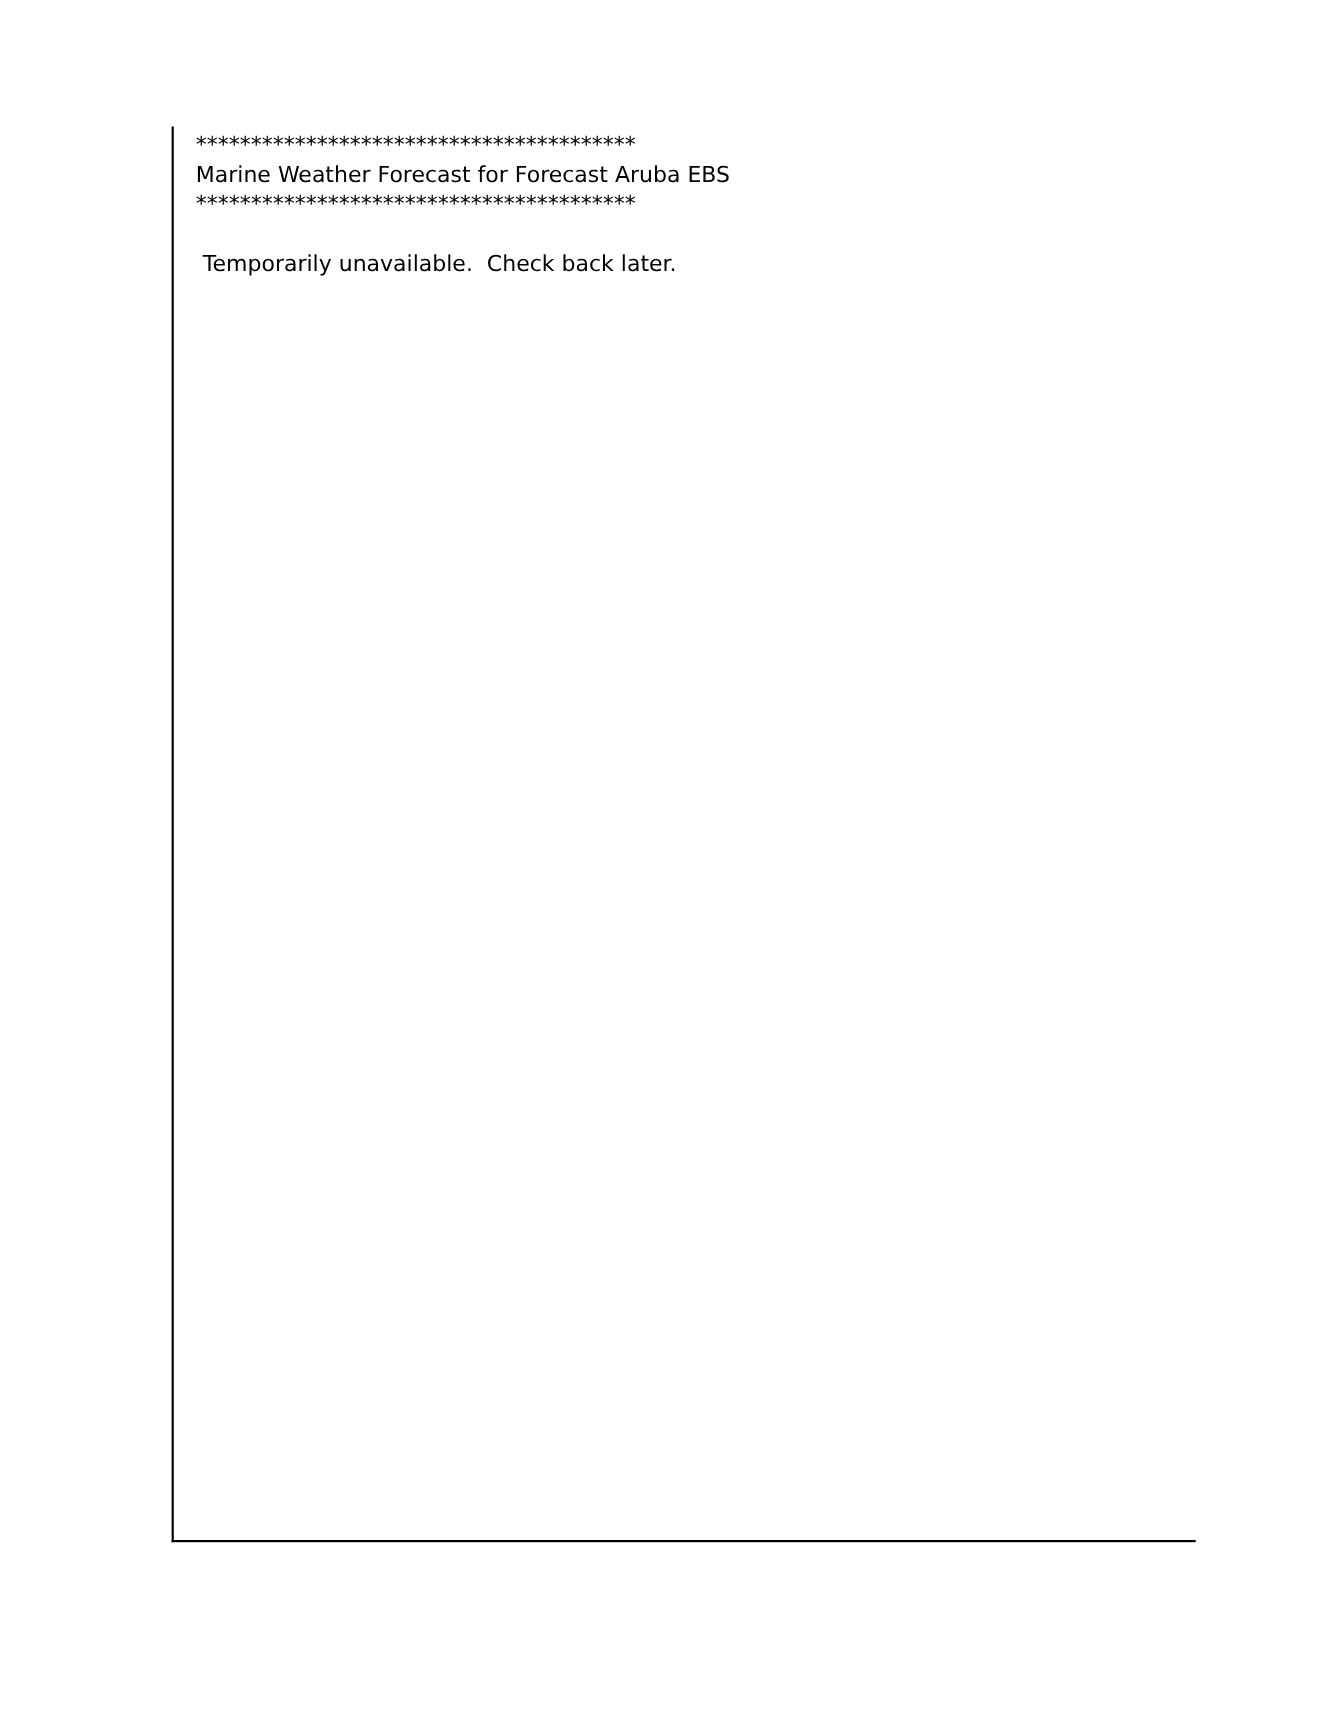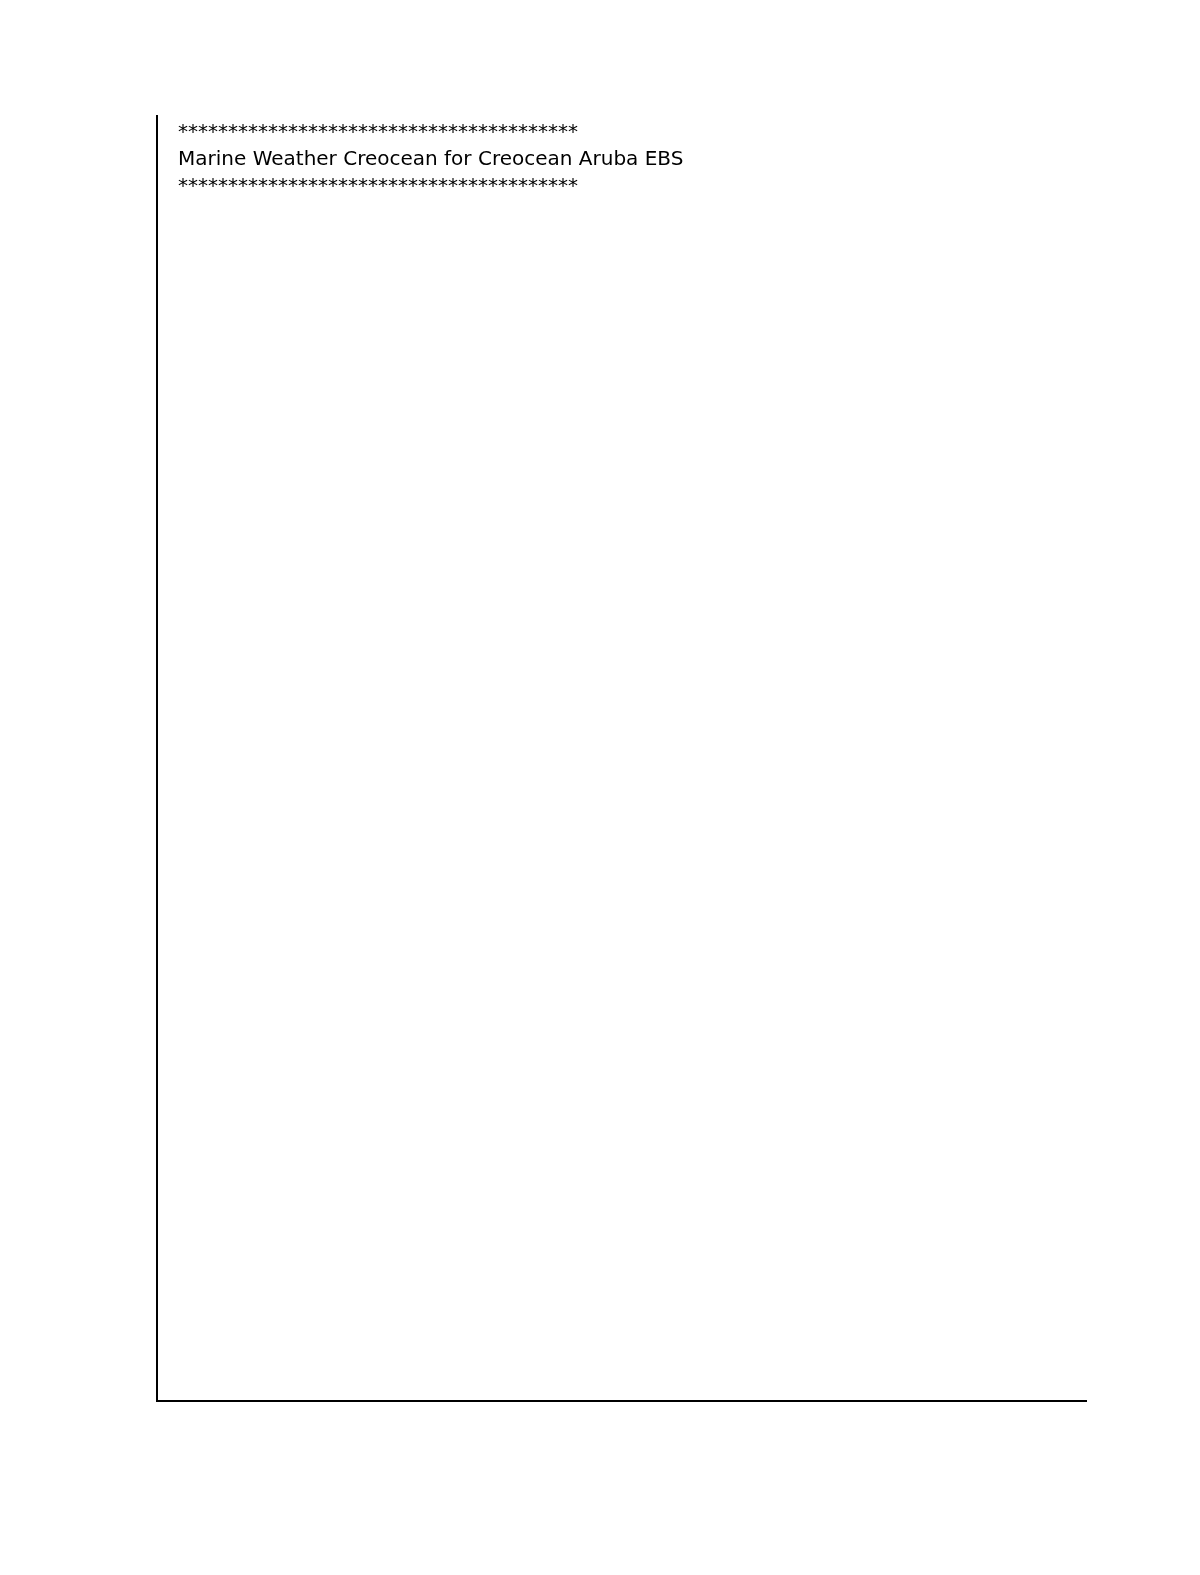--- a/index.html
+++ b/index.html
@@ -35,17 +35,18 @@
     min-height: 27px;
     color: #000000;
   }
 </style>
 </head>
 <body>
 
 <div class="content-frame">
   <div class="text-block">
     <div class="line">****************************************</div>
-    <div class="line">Marine Weather Creocean for Creocean Aruba EBS</div>
+    <div class="line">Marine Weather Forecast for Forecast Aruba EBS</div>
     <div class="line">****************************************</div>
     <div class="line"></div>
+    <div class="line"> Temporarily unavailable.  Check back later.</div>
   </div>
 </div>
 
 </body></html>

